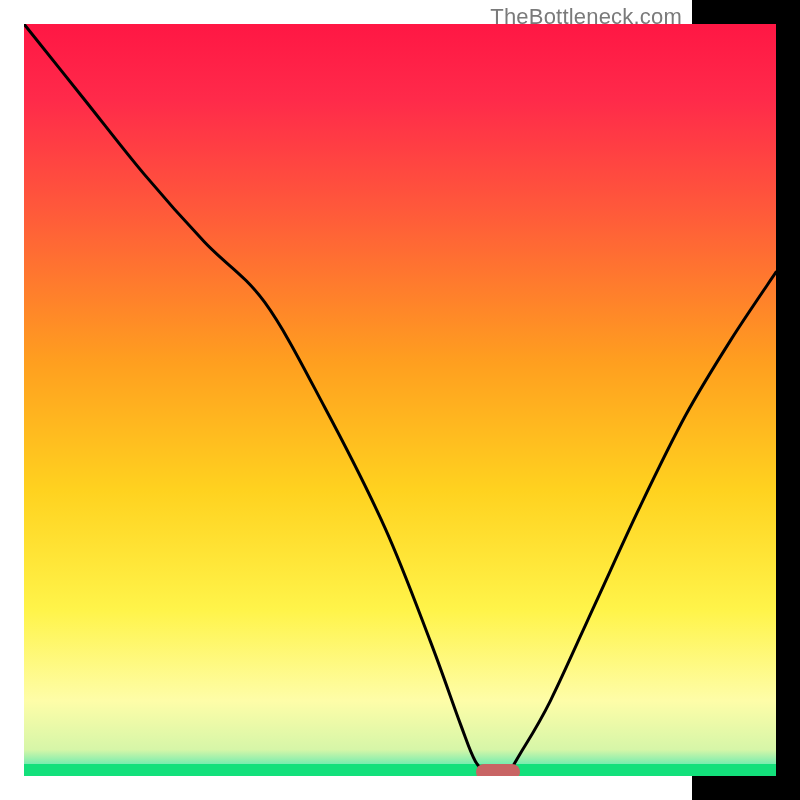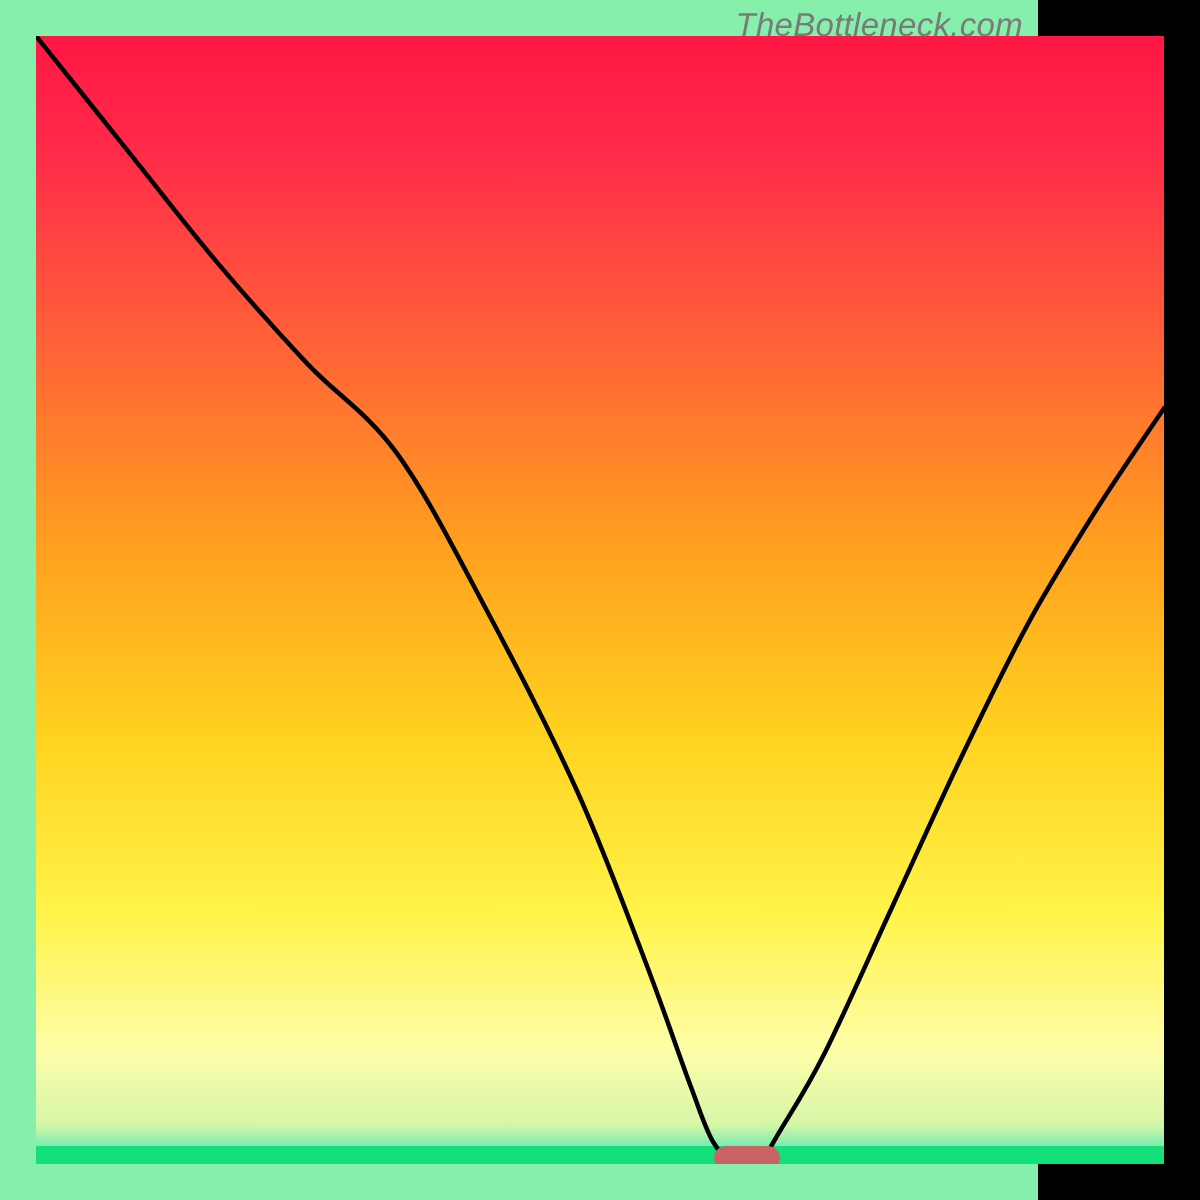--- a/index.html
+++ b/index.html
@@ -7,22 +7,21 @@
     padding: 0;
     width: 800px;
     height: 800px;
     background: #000;
     overflow: hidden;
   }
   .stage {
     position: relative;
     width: 692px;
     height: 800px;
-    background: #86efac;
-    font-style: italic;
+    background: #ffffff;
   }
   .plot-area {
     position: absolute;
     left: 24px;
     top: 24px;
     width: 752px;
     height: 752px;
     overflow: hidden;
   }
   .gradient-bg {

